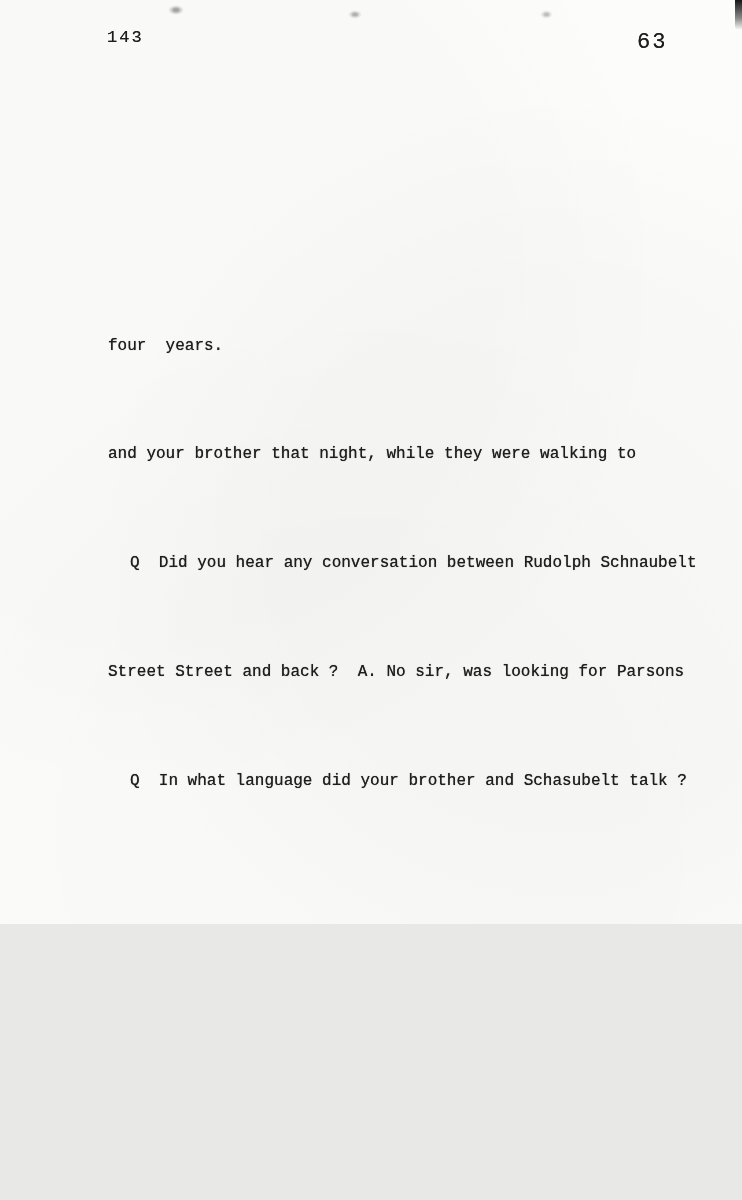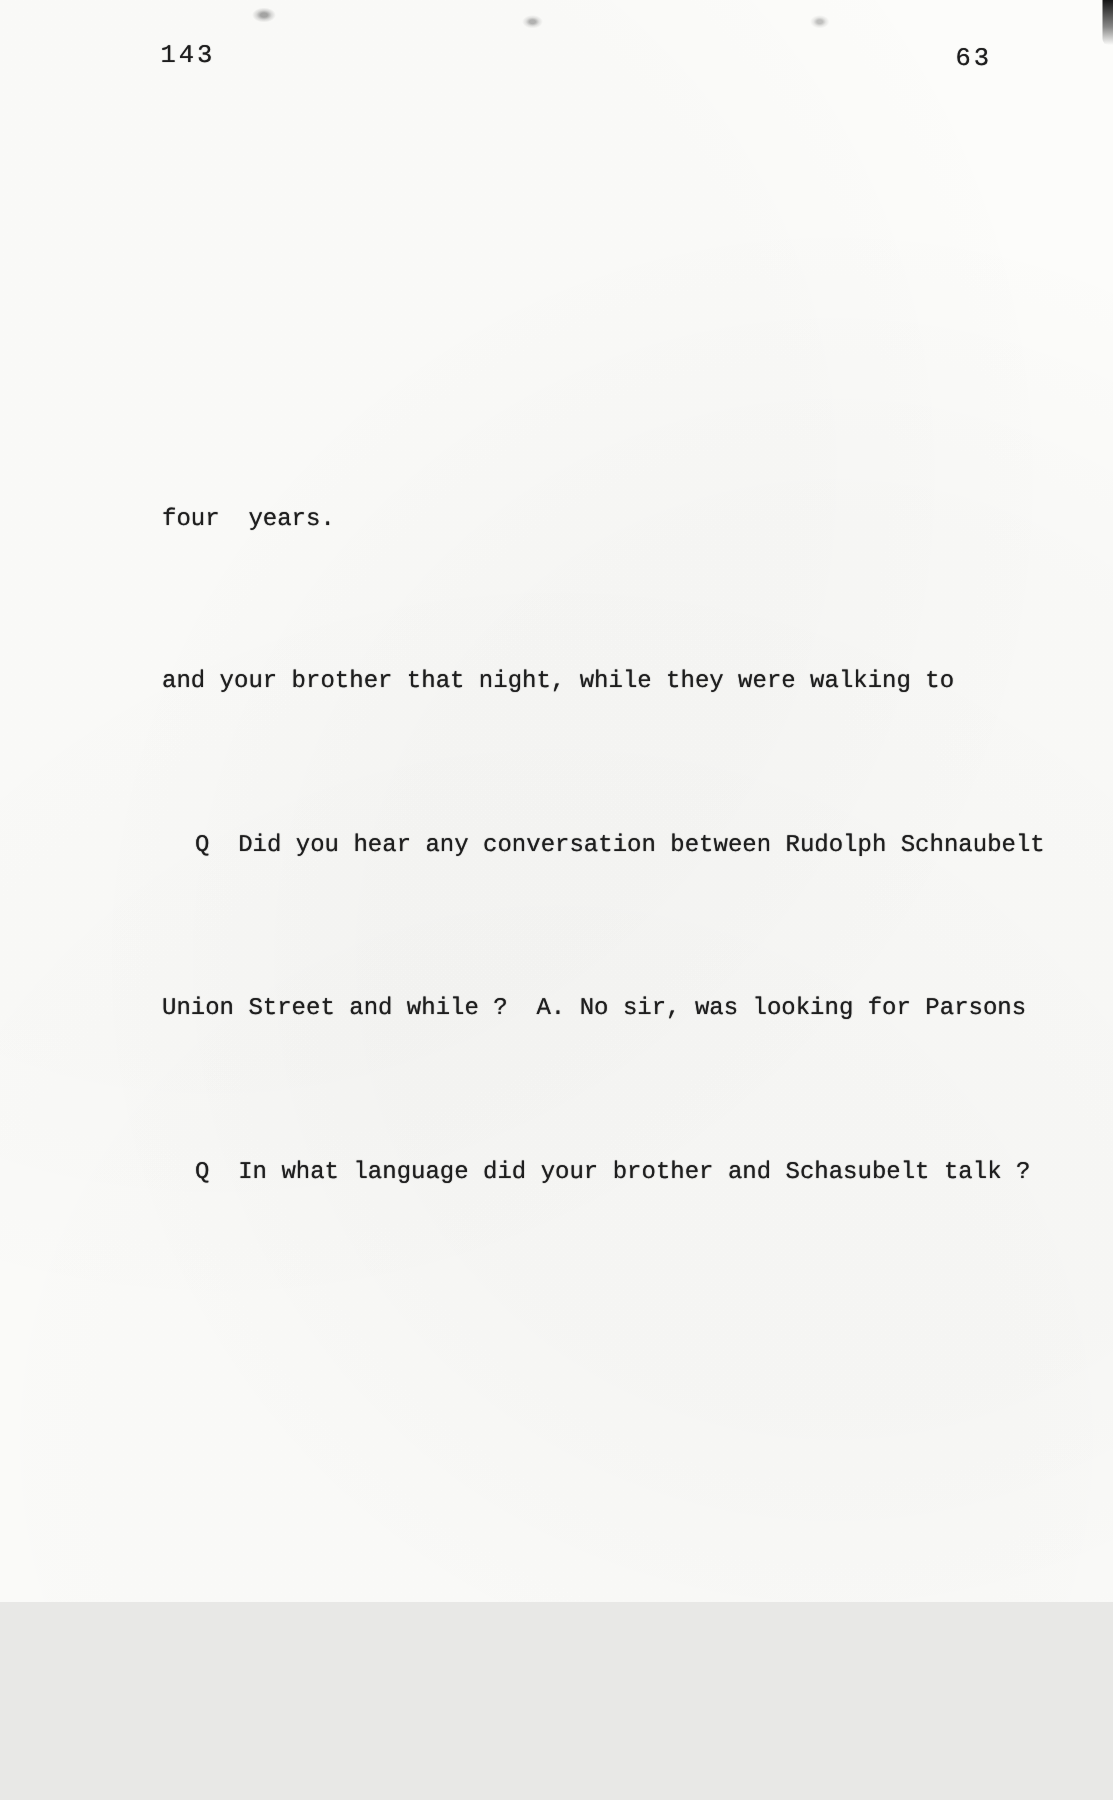--- a/index.html
+++ b/index.html
@@ -3,21 +3,21 @@
 <meta charset="utf-8">
 <style>
   html, body {
     margin: 0;
     padding: 0;
     background: #e8e8e6;
   }
   .page {
     position: relative;
     width: 742px;
-    height: 1068px;
+    height: 924px;
     margin: 0 auto;
     background: #fcfcfa;
     overflow: hidden;
     font-family: "Liberation Mono", "DejaVu Sans Mono", monospace;
     color: #1e1e1e;
   }
   
   .page::before {
     content: "";
     position: absolute;
@@ -33,21 +33,21 @@
     top: 28px;
     left: 107px;
     font-size: 17px;
     letter-spacing: 2px;
     text-shadow: 0 0 0.6px rgba(20,20,20,0.8);
   }
   .page-number-right {
     position: absolute;
     top: 30px;
     left: 637px;
-    font-size: 17px;
+    font-size: 22px;
     letter-spacing: 2px;
     text-shadow: 0 0 0.6px rgba(20,20,20,0.8);
   }
   .body-text {
     position: absolute;
     top: 255px;
     left: 108px;
     width: 600px;
     font-size: 16px;
     line-height: 36.3px;
@@ -96,21 +96,21 @@
   <span class="speck speck-3"></span>
   <span class="corner-mark"></span>
 
   <div class="page-number-left">143</div>
   <div class="page-number-right">63</div>
 
   <div class="body-text">
     <div class="line">four  years.</div>
     <div class="line">and your brother that night, while they were walking to</div>
     <div class="line line-q">Q  Did you hear any conversation between Rudolph Schnaubelt</div>
-    <div class="line">Union Street and while ?  A. No sir, was looking for Parsons</div>
+    <div class="line">Street Street and back ?  A. No sir, was looking for Parsons</div>
     <div class="line line-q">Q  In what language did your brother and Schasubelt talk ?</div>
     
     
     
     
     
     
     
     
     

